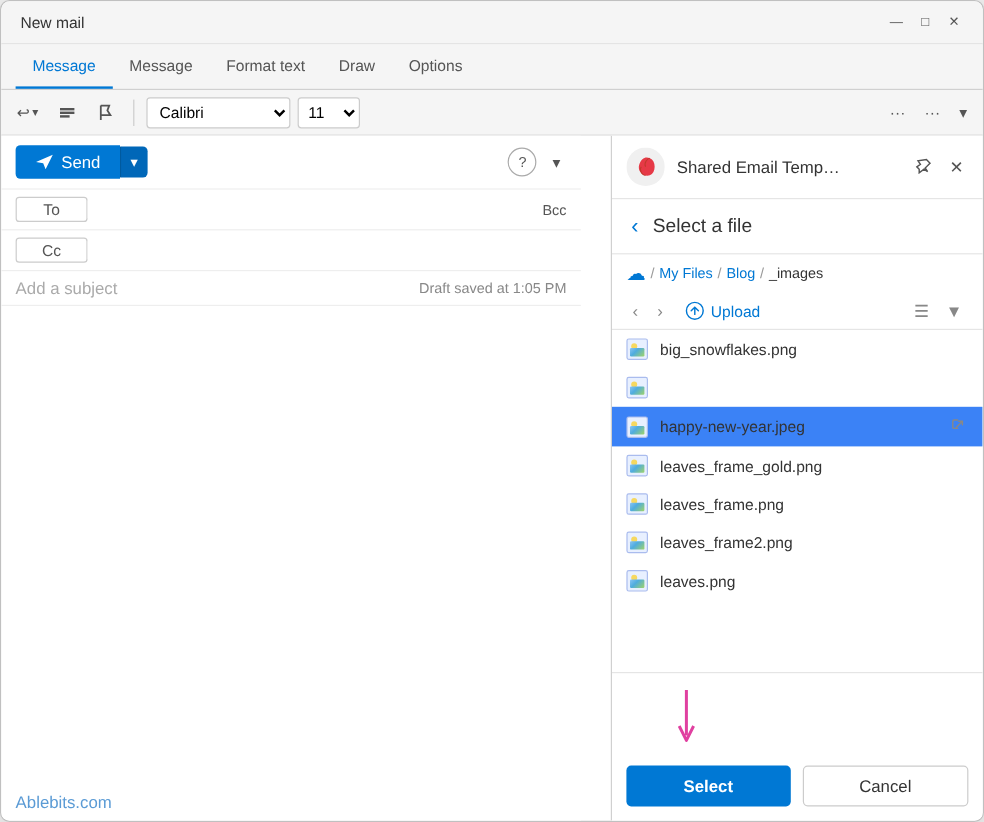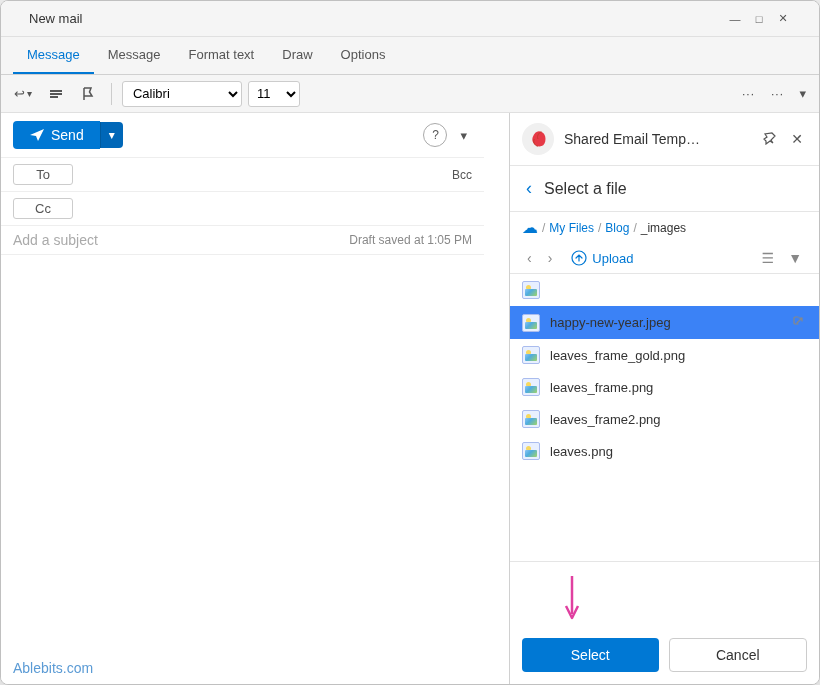--- a/index.html
+++ b/index.html
@@ -23,21 +23,21 @@
       display: flex;
       flex-direction: column;
       box-shadow: 0 4px 20px rgba(0,0,0,0.15);
       position: relative;
     }
     
     .title-bar {
       display: flex;
       align-items: center;
       justify-content: space-between;
-      padding: 0 28px;
+      padding: 0 16px;
       height: 36px;
       background: #f5f5f5;
       border-bottom: 1px solid #e0e0e0;
       flex-shrink: 0;
     }
     .title-bar-title {
       font-size: 13px;
       color: #333;
     }
     .title-bar-controls {
@@ -390,21 +390,21 @@
     }
     .select-file-btn {
       flex: 1;
       background: #0078d4;
       color: #fff;
       border: none;
       border-radius: 4px;
       padding: 8px 0;
       font-size: 14px;
       cursor: pointer;
-      font-weight: 400;
+      font-weight: 700;
     }
     .cancel-btn {
       flex: 1;
       background: #fff;
       color: #333;
       border: 1px solid #ccc;
       border-radius: 4px;
       padding: 8px 0;
       font-size: 14px;
       cursor: pointer;
@@ -588,20 +588,24 @@
           <span>Upload</span>
         </button>
         <div class="nav-bar-right">
           <button class="nav-btn">☰</button>
           <button class="nav-btn">▼</button>
         </div>
       </div>
 
       <div class="file-list">
 
+        <div class="file-item">
+          <span class="img-icon"></span>
+          <span class="file-item-name">big_snowflakes.png</span>
+        </div>
 
         <div class="file-item">
           <span class="img-icon"></span>
         </div>
 
         <div class="file-item selected">
           <span class="img-icon"></span>
           <span class="file-item-name">happy-new-year.jpeg</span>
           <span class="file-item-link">
             <svg width="16" height="16" viewBox="0 0 16 16" fill="none">

